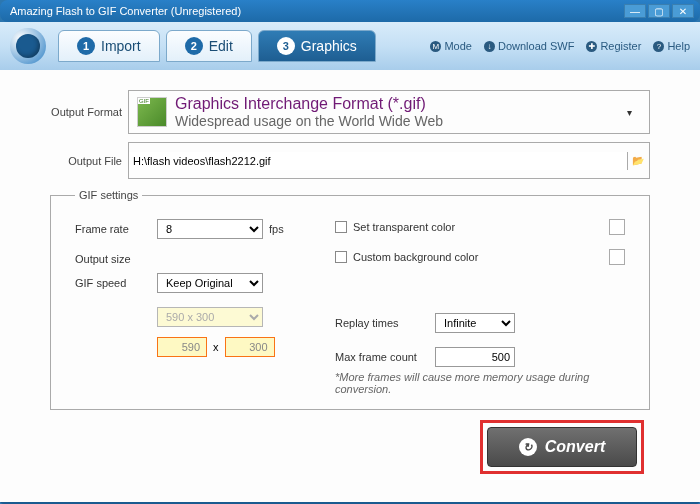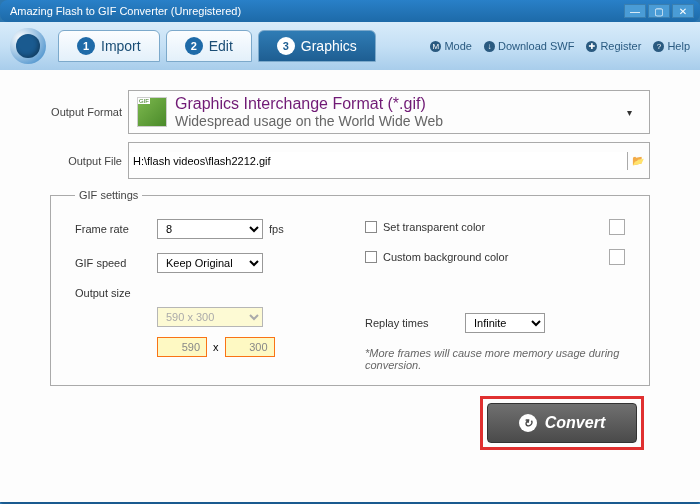--- a/index.html
+++ b/index.html
@@ -27,21 +27,21 @@
   .format-icon::before { content:"GIF"; position:absolute; top:0; left:0; font-size:6px; background:#fff; padding:0 1px; color:#3a7a1a;}
   .format-text { flex: 1; }
   .format-title { font-weight: normal; font-size: 16px; color: #701a75; }
   .format-desc { font-size: 14px; color: #666; }
   .format-dd { width: 14px; font-size: 10px; color: #333; }
   .file-input { flex: 1; border: 1px solid #aaa; height: 37px; display: flex; align-items: center; }
   .file-input input { flex: 1; border: none; font-size: 11px; padding: 0 4px; height: 18px; }
   .file-btn { width: 22px; height: 18px; border-left: 1px solid #aaa; display: flex; align-items: center; justify-content: center; font-size: 10px; color: #666; }
   fieldset.gif { border: 1px solid #aaa; margin-top: 10px; padding: 18px 24px 14px 24px; }
   fieldset.gif legend { font-size: 11px; color: #444; padding: 0 4px; }
-  .cols { display: flex; gap: 30px; }
+  .cols { display: flex; }
   .col-left { width: 260px; }
   .col-right { flex: 1; }
   .field { display: flex; align-items: center; margin-bottom: 14px; font-size: 11px; color: #333; }
   .field-label { width: 82px; }
   select, input.txt { border: 1px solid #999; height: 20px; font-size: 11px; padding: 0 4px; background: #fff; }
   select { width: 106px; }
   input.txt { width: 60px; text-align: center; }
   .chk { width: 12px; height: 12px; border: 1px solid #888; margin-right: 6px; background: #fff; }
   .color-swatch { width: 16px; height: 16px; border: 1px solid #aaa; background: #fff; margin-left: auto; }
   .note { font-size: 11px; color: #666; margin-top: 2px; font-style: italic; }
@@ -125,26 +125,26 @@
 
     <fieldset class="gif">
       <legend>GIF settings</legend>
       <div class="cols">
         <div class="col-left">
           <div class="field">
             <span class="field-label">Frame rate</span>
             <select><option>8</option></select>
             <span style="margin-left:6px">fps</span>
           </div>
+          <div class="field" style="margin-bottom:8px">
+            <span class="field-label">Output size</span>
+          </div>
           <div class="field">
             <span class="field-label">GIF speed</span>
             <select><option>Keep Original</option></select>
-          </div>
-          <div class="field" style="margin-bottom:8px">
-            <span class="field-label">Output size</span>
           </div>
           <div class="field" style="margin-left:82px; margin-bottom:10px">
             <select disabled=""><option>590 x 300</option></select>
           </div>
           <div class="dim-row" style="margin-left:82px">
             <input class="dim" disabled="" value="590" style="">
             <span style="font-size:11px">x</span>
             <input class="dim" disabled="" value="300" style="">
           </div>
         </div>
@@ -157,20 +157,24 @@
           </div>
           <div class="field" style="margin-bottom:48px">
             <span class="chk"></span>
             <span>Custom background color</span>
             <span class="color-swatch"></span>
           </div>
           <div class="field">
             <span class="field-label" style="width:100px">Replay times</span>
             <select style="width:80px"><option>Infinite</option></select>
           </div>
+          <div class="field" style="margin-bottom:4px">
+            <span class="field-label" style="width:100px">Max frame count</span>
+            <input class="txt" style="width: 80px; text-align: right;" value="500">
+          </div>
           <div class="note">*More frames will cause more memory usage during conversion.</div>
         </div>
       </div>
     </fieldset>
 
     <div class="convert-wrap">
       <div class="convert-highlight">
         <div class="convert-btn">
           <span class="convert-icon">↻</span>
           <span>Convert</span>

